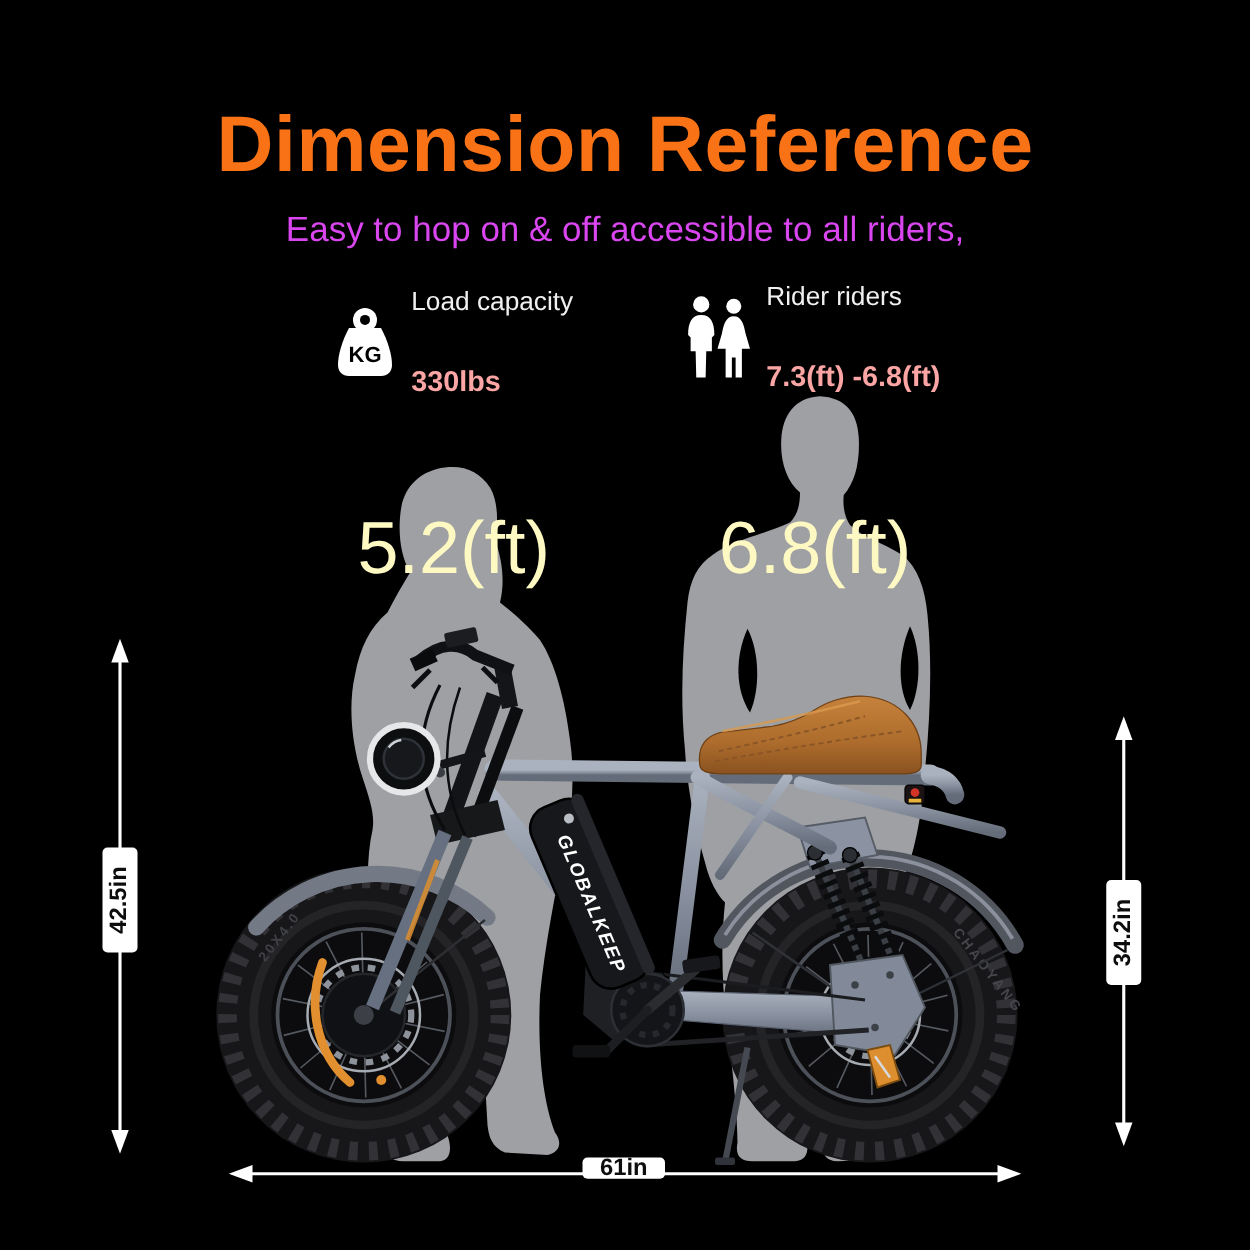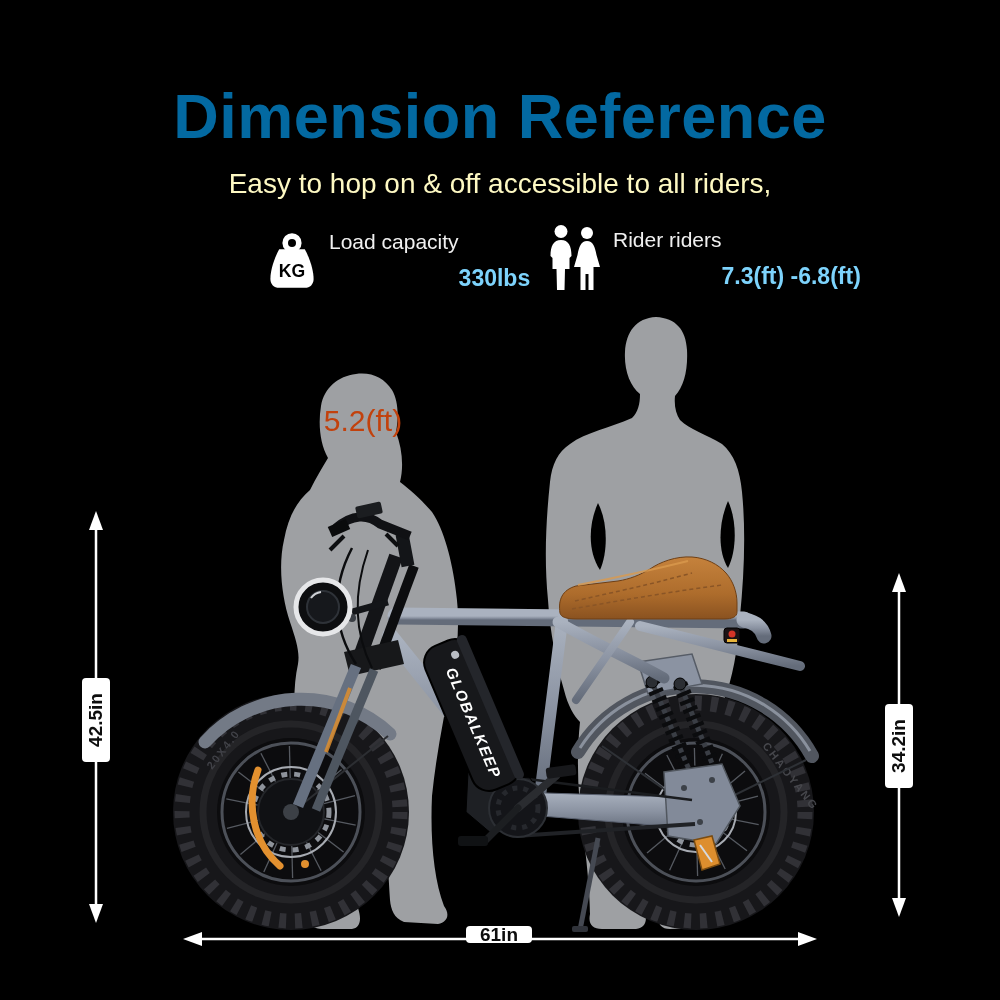--- a/index.html
+++ b/index.html
@@ -1,29 +1,29 @@
 <!DOCTYPE html>
 <html><head>
 <meta charset="utf-8">
 <style>
   html,body{margin:0;padding:0;background:#000;}
   .stage{position:relative;width:1000px;height:1000px;background:#000;overflow:hidden;
          font-family:"Liberation Sans", sans-serif;color:#fff;}
   .title{position:absolute;top:80px;left:0;width:1000px;text-align:center;
-         font-size:63px;font-weight:700;letter-spacing:.5px;color:#0369a1;}
+         font-size:63px;font-weight:700;letter-spacing:.5px;color:#f97316;}
   .subtitle{position:absolute;top:168px;left:0;width:1000px;text-align:center;
-         font-size:28px;font-weight:400;color:#fef9c3;}
+         font-size:28px;font-weight:400;color:#d946ef;}
   .spec{position:absolute;display:flex;align-items:center;gap:13px;}
   .spec-load{left:268px;top:228px;}
   .spec-rider{left:548px;top:224px;}
-  .spec-text{display:flex;flex-direction:row;justify-content:center;}
+  .spec-text{display:flex;flex-direction:column;justify-content:center;}
   .spec-label{font-size:21px;font-weight:400;color:#f0f0f0;line-height:27px;}
-  .spec-value{font-size:23px;font-weight:700;color:#7dd3fc;line-height:28px;margin-top:36px;}
-  .ht-label{position:absolute;width:160px;text-align:center;font-size:30px;
-         font-weight:400;color:#c2410c;z-index:5;}
+  .spec-value{font-size:23px;font-weight:700;color:#fca5a5;line-height:28px;margin-top:36px;}
+  .ht-label{position:absolute;width:160px;text-align:center;font-size:59px;
+         font-weight:400;color:#fef9c3;z-index:5;}
   .ht-female{left:283px;top:404px;}
   .ht-male{left:572px;top:404px;}
   .dim-box{position:absolute;background:#fff;color:#0d0d0d;font-weight:700;
          font-size:19px;border-radius:4px;display:flex;align-items:center;
          justify-content:center;z-index:6;}
   .dim-left{left:54px;top:706px;width:84px;height:28px;transform:rotate(-90deg);}
   .dim-right{left:857px;top:732px;width:84px;height:28px;transform:rotate(-90deg);}
   .dim-bottom{left:466px;top:926px;width:66px;height:17px;}
   svg.scene{position:absolute;left:0;top:0;z-index:1;}
 </style>
@@ -289,18 +289,19 @@
       <circle cx="39" cy="9" r="6"></circle>
       <path d="M39,17 C33,17 31,23 29.5,31 L26,43 L32.5,43 L32.5,66 L37.5,66 L37.5,50 L40.5,50 L40.5,66 L45.5,66 L45.5,43 L52,43 L48.5,31 C47,23 45,17 39,17 Z"></path>
     </svg>
     <div class="spec-text">
       <div class="spec-label">Rider riders</div>
       <div class="spec-value">7.3(ft) -6.8(ft)</div>
     </div>
   </div>
 
   <div class="ht-label ht-female">5.2(ft)</div>
+  <div class="ht-label ht-male">6.8(ft)</div>
 
   <div class="dim-box dim-left">42.5in</div>
   <div class="dim-box dim-right">34.2in</div>
   <div class="dim-box dim-bottom">61in</div>
 
 </div>
 
 </body></html>

